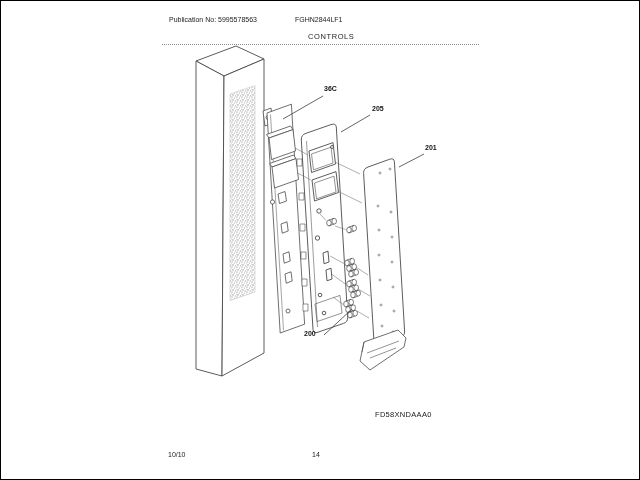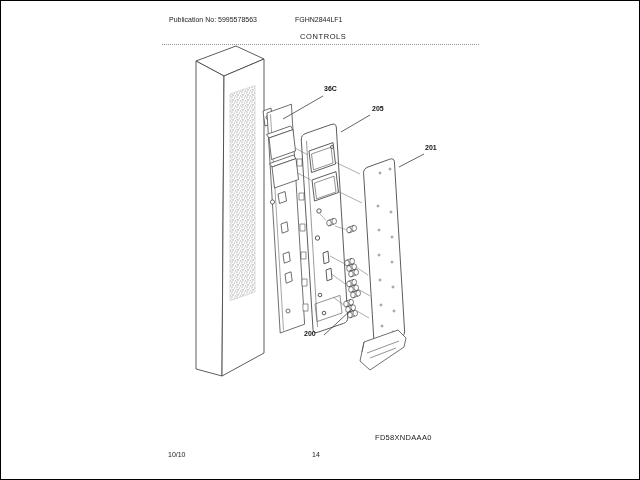--- a/index.html
+++ b/index.html
@@ -17,21 +17,21 @@
   #drawing { position:absolute; left:0; top:0; }
   svg * { vector-effect:non-scaling-stroke; }
 </style>
 </head>
 <body>
 
 <div id="page">
 
   <div class="t" style="left:168px; top:15px;">Publication No: 5995578563</div>
   <div class="t" style="left:294px; top:15px;">FGHN2844LF1</div>
-  <div class="t title" style="left:299px; top:31px;">CONTROLS</div>
+  <div class="t title" style="left:307px; top:31px;">CONTROLS</div>
   <div id="rule"></div>
 
   <svg id="drawing" width="640" height="480" viewBox="0 0 640 480">
     <defs>
       <pattern id="stip" width="5" height="5" patternUnits="userSpaceOnUse">
         <rect width="5" height="5" fill="#ffffff"></rect>
         <circle cx="1" cy="1" r="0.55" fill="#6f6f6f"></circle>
         <circle cx="3.4" cy="2.1" r="0.5" fill="#8d8d8d"></circle>
         <circle cx="2" cy="3.9" r="0.55" fill="#6a6a6a"></circle>
         <circle cx="4.4" cy="4.4" r="0.45" fill="#848484"></circle>
@@ -162,18 +162,18 @@
       <line x1="423" y1="153" x2="398" y2="166"></line>
       <line x1="323" y1="334" x2="351" y2="308"></line>
     </g>
   </svg>
 
   <div class="t callout" style="left:323px; top:84px;">36C</div>
   <div class="t callout" style="left:371px; top:104px;">205</div>
   <div class="t callout" style="left:424px; top:143px;">201</div>
   <div class="t callout" style="left:303px; top:329px;">200</div>
 
-  <div class="t code" style="left:374px; top:432px;">FD58XNDAAA0</div>
+  <div class="t code" style="left:374px; top:409px;">FD58XNDAAA0</div>
 
   <div class="t" style="left:167px; top:450px;">10/10</div>
   <div class="t" style="left:311px; top:450px;">14</div>
 
 </div>
 
 </body></html>

